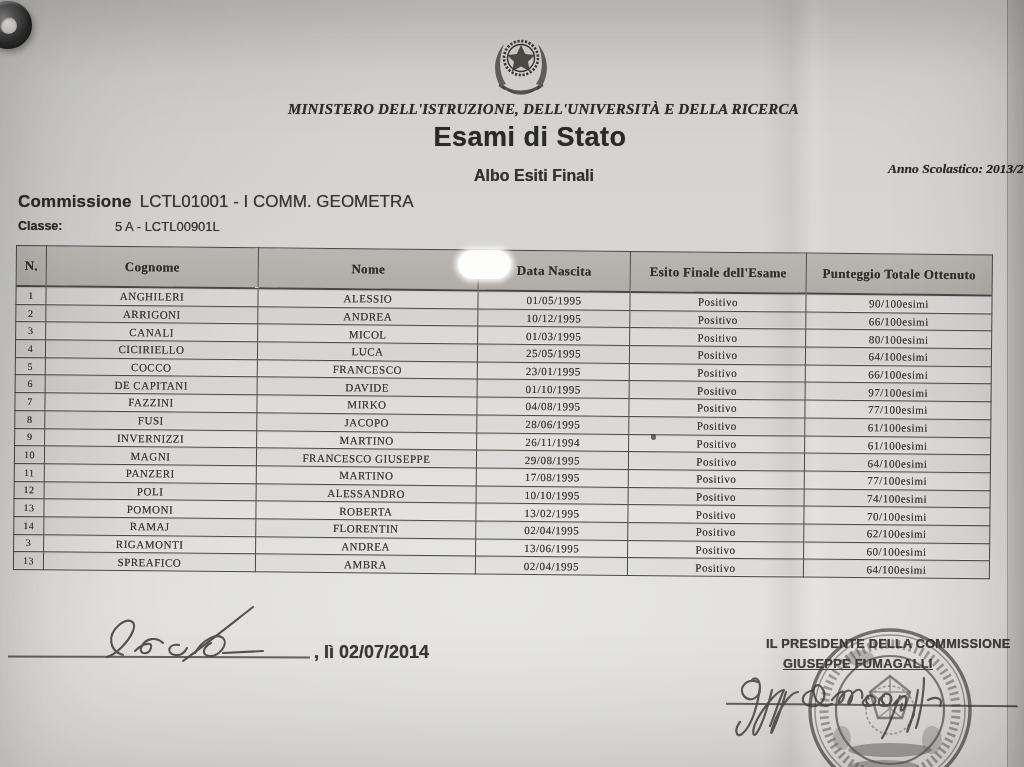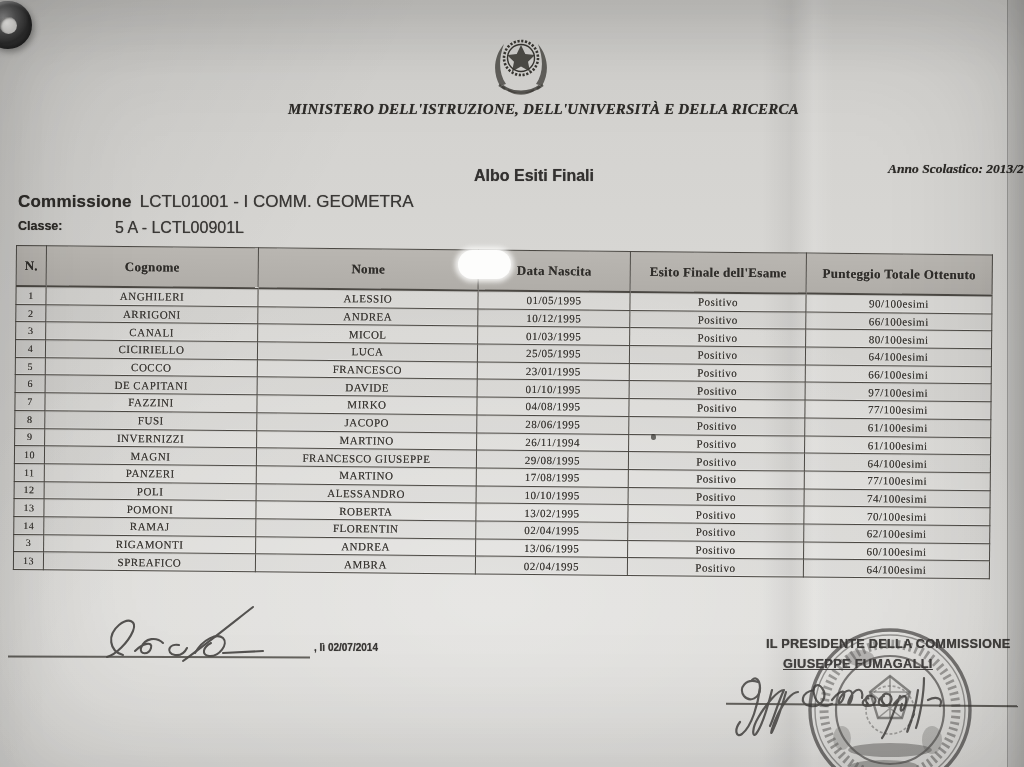--- a/index.html
+++ b/index.html
@@ -35,21 +35,21 @@
   .sans{font-family:"Liberation Sans",sans-serif;}
 
   .ministry{left:288px;top:101px;width:500px;text-align:center;font-size:15px;font-weight:bold;font-style:italic;letter-spacing:.2px;}
   .main-title{left:330px;top:122px;width:400px;text-align:center;font-size:27px;font-weight:bold;letter-spacing:.5px;color:#2a2a28;}
   .subtitle{left:334px;top:167px;width:400px;text-align:center;font-size:16px;font-weight:bold;color:#333130;}
   .anno{left:888px;top:161px;font-size:13.5px;font-weight:bold;font-style:italic;}
   .commissione{left:18px;top:192px;font-size:17px;}
   .commissione b{letter-spacing:.2px;}
   .commissione .val{margin-left:8px;color:#3a3836;}
   .classe-label{left:18px;top:219px;font-size:12.5px;font-weight:bold;}
-  .classe-val{left:115px;top:219px;font-size:16px;color:#3a3836;}
+  .classe-val{left:115px;top:219px;font-size:13px;color:#3a3836;}
 
   
   table.results{position:absolute;left:16px;top:245px;width:976px;border-collapse:collapse;table-layout:fixed;
     transform:rotate(.55deg);transform-origin:0 0;
     font-family:"Liberation Serif",serif;color:#3a3733;}
   table.results th,table.results td{border:1.6px solid #4b4843;text-align:center;overflow:hidden;
     text-shadow:0 0 .6px rgba(55,52,48,.7);}
   table.results th{height:37px;font-size:13px;font-weight:bold;letter-spacing:.3px;color:#2f2d2a;
     background:linear-gradient(180deg,#b9b6b1,#b0ada8);border-bottom-width:2.2px;}
   table.results td{height:16.7px;font-size:11px;letter-spacing:.5px;padding:0;
@@ -59,21 +59,21 @@
 
   .redaction{position:absolute;left:458px;top:250px;width:53px;height:29px;border-radius:15px;
     background:#fdfdfc;box-shadow:0 0 5px 3px rgba(253,253,252,.85);}
   .speck{position:absolute;left:651px;top:434px;width:5px;height:6px;border-radius:40% 60% 50% 50%;
     background:rgba(40,38,35,.65);}
 
   
   .sig-line{position:absolute;height:2px;background:#4e4b47;opacity:.85;}
   .line-left{left:8px;top:656px;width:302px;transform:rotate(.2deg);}
   .line-right{left:726px;top:704px;width:292px;transform:rotate(.5deg);}
-  .date-line{left:314px;top:642px;font-size:10px;font-weight:bold;color:#3a3836;}
+  .date-line{left:314px;top:642px;font-size:18px;font-weight:bold;color:#3a3836;}
   .pres-title{left:766px;top:636px;font-size:12.8px;font-weight:bold;color:#413f3d;letter-spacing:.2px;}
   .pres-name{left:783px;top:656px;font-size:12.8px;font-weight:bold;color:#434140;letter-spacing:.3px;text-decoration:underline;}
 
   .ink{stroke:#3c3a38;fill:none;stroke-linecap:round;stroke-linejoin:round;}
   .stampG{opacity:.78;}
 </style>
 </head>
 <body>
 
 <div class="photo">
@@ -91,20 +91,21 @@
       <path d="M35 17 L39.3 26 L49 27 L42 33.7 L44 43.5 L35 38.5 L26 43.5 L28 33.7 L21 27 L30.7 26 Z" fill="#26241f" stroke="none" opacity=".88"></path>
       <path d="M14 58 C6 44 8 28 18 16 C12 32 13 46 20 56 Z" fill="#26241f" opacity=".75" stroke="none"></path>
       <path d="M56 58 C64 44 62 28 52 16 C58 32 57 46 50 56 Z" fill="#26241f" opacity=".75" stroke="none"></path>
       <path d="M16 58 C26 66 44 66 54 58" stroke-width="3" opacity=".8"></path>
       <path d="M22 62 C30 67 40 67 48 62" stroke-width="2" opacity=".7"></path>
       <path d="M13 57 l6 4 M57 57 l-6 4" stroke-width="2.4" opacity=".75"></path>
     </g>
   </svg>
 
   <div class="txt serif ministry">MINISTERO DELL'ISTRUZIONE, DELL'UNIVERSITÀ E DELLA RICERCA</div>
+  <div class="txt sans main-title">Esami di Stato</div>
   <div class="txt sans subtitle">Albo Esiti Finali</div>
   <div class="txt serif anno">Anno Scolastico: 2013/20</div>
 
   <div class="txt sans commissione">
     <b>Commissione</b><span class="val">LCTL01001 - I COMM.  GEOMETRA</span>
   </div>
   <div class="txt sans classe-label">Classe:</div>
   <div class="txt sans classe-val">5 A - LCTL00901L</div>
 
   <table class="results">

